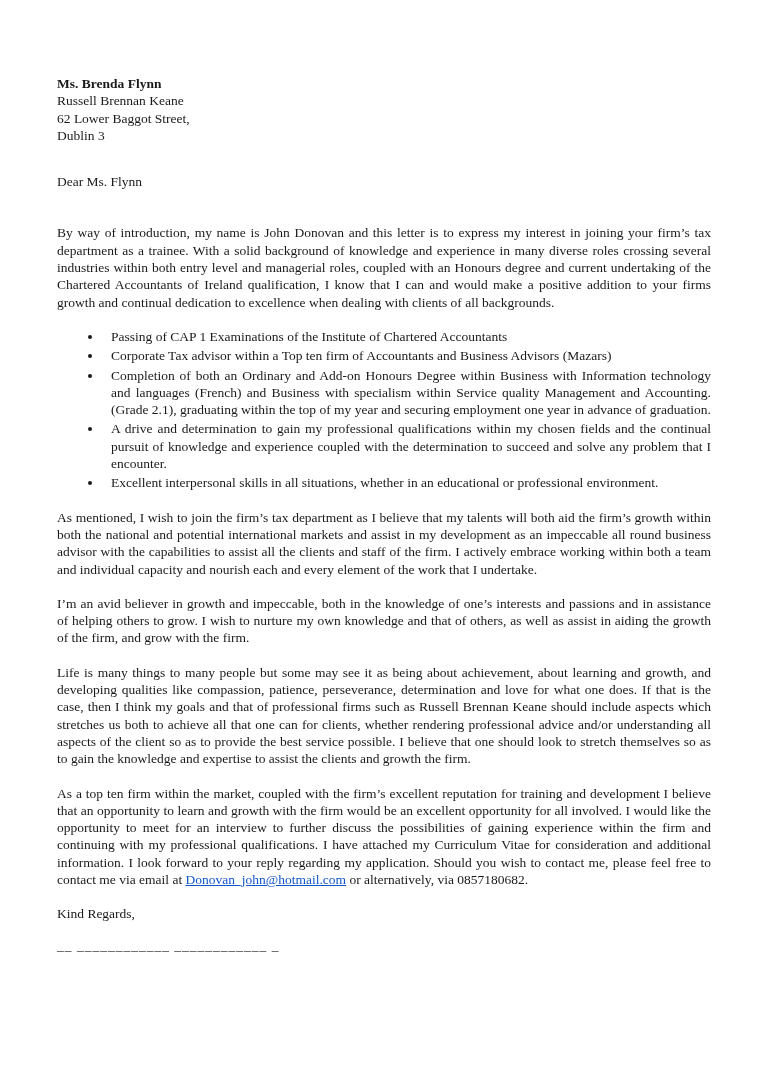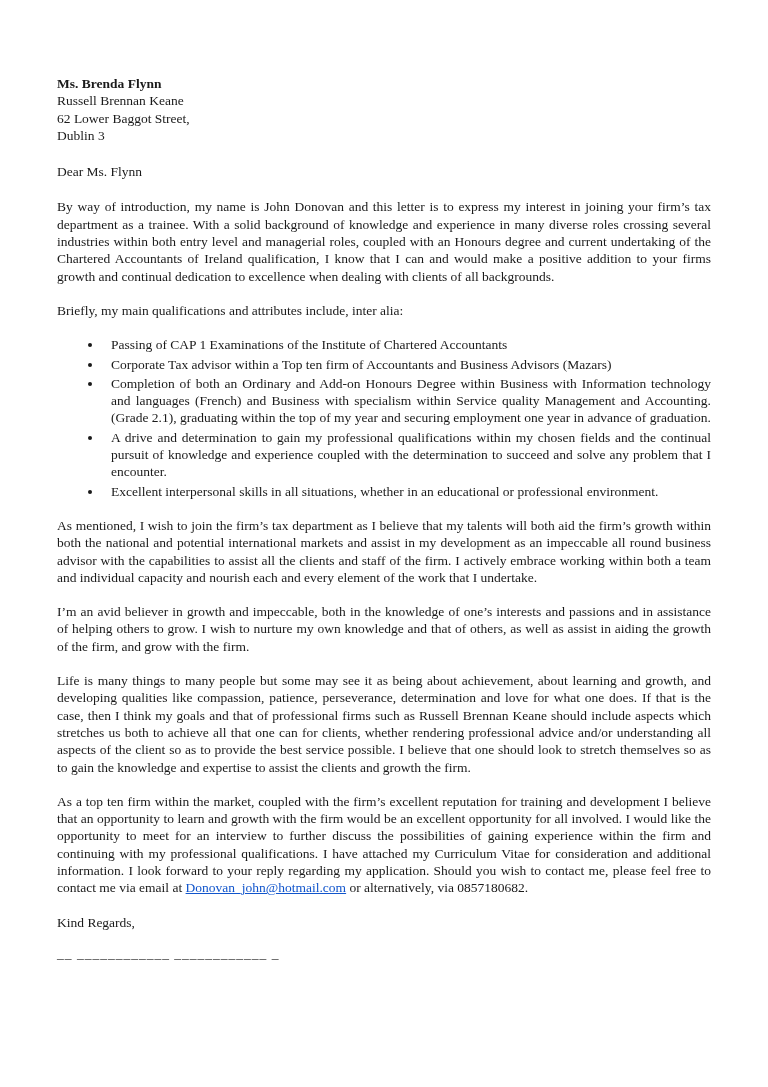--- a/index.html
+++ b/index.html
@@ -11,23 +11,23 @@
   .page {
     width: 768px;
     min-height: 1087px;
     margin: 0 auto;
     background: #ffffff;
     padding: 75px 57px 40px 57px;
     color: #1a1a1a;
     font-size: 13.5px;
     line-height: 17.3px;
   }
-  .address-block { margin-bottom: 19px; }
+  .address-block { margin-bottom: 29px; }
   .address-block .bold { font-weight: bold; }
-  .salutation { margin-bottom: 18px; }
+  .salutation { margin-bottom: 34px; }
   .para {
     text-align: justify;
     margin-bottom: 17px;
   }
   .lead { margin-bottom: 17px; }
   ul.bullets {
     margin: 0 0 17px 0;
     padding-left: 46px;
     list-style-type: disc;
   }
@@ -55,21 +55,20 @@
     <div class="bold">Ms. Brenda Flynn</div>
     <div>Russell Brennan Keane</div>
     <div>62 Lower Baggot Street,</div>
     <div>Dublin 3</div>
   </div>
 
   <p class="salutation">Dear Ms. Flynn</p>
 
   <p class="para">By way of introduction, my name is John Donovan and this letter is to express my interest in joining your firm’s tax department as a trainee. With a solid background of knowledge and experience in many diverse roles crossing several industries within both entry level and managerial roles, coupled with an Honours degree and current undertaking of the Chartered Accountants of Ireland qualification, I know that I can and would make a positive addition to your firms growth and continual dedication to excellence when dealing with clients of all backgrounds.</p>
 
-  <p class="para lead">Briefly, my main qualifications and attributes include, inter alia:</p>
 
   <ul class="bullets">
     <li>Passing of CAP 1 Examinations of the Institute of Chartered Accountants</li>
     <li>Corporate Tax advisor within a Top ten firm of Accountants and Business Advisors (Mazars)</li>
     <li>Completion of both an Ordinary and Add-on Honours Degree within Business with Information technology and languages (French) and Business with specialism within Service quality Management and Accounting. (Grade 2.1), graduating within the top of my year and securing employment one year in advance of graduation.</li>
     <li>A drive and determination to gain my professional qualifications within my chosen fields and the continual pursuit of knowledge and experience coupled with the determination to succeed and solve any problem that I encounter.</li>
     <li>Excellent interpersonal skills in all situations, whether in an educational or professional environment.</li>
   </ul>
 
   <p class="para">As mentioned, I wish to join the firm’s tax department as I believe that my talents will both aid the firm’s growth within both the national and potential international markets and assist in my development as an impeccable all round business advisor with the capabilities to assist all the clients and staff of the firm. I actively embrace working within both a team and individual capacity and nourish each and every element of the work that I undertake.</p>

